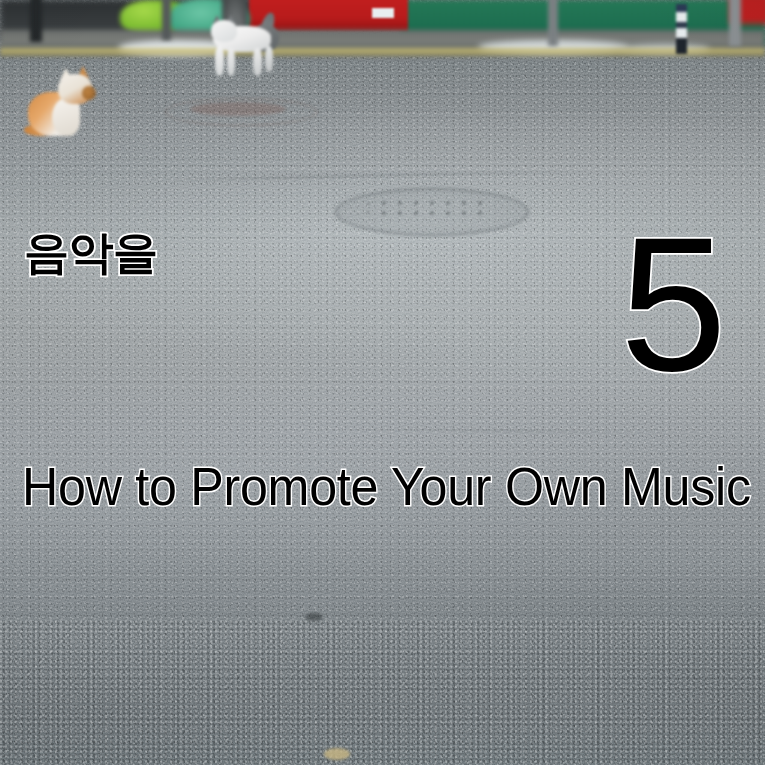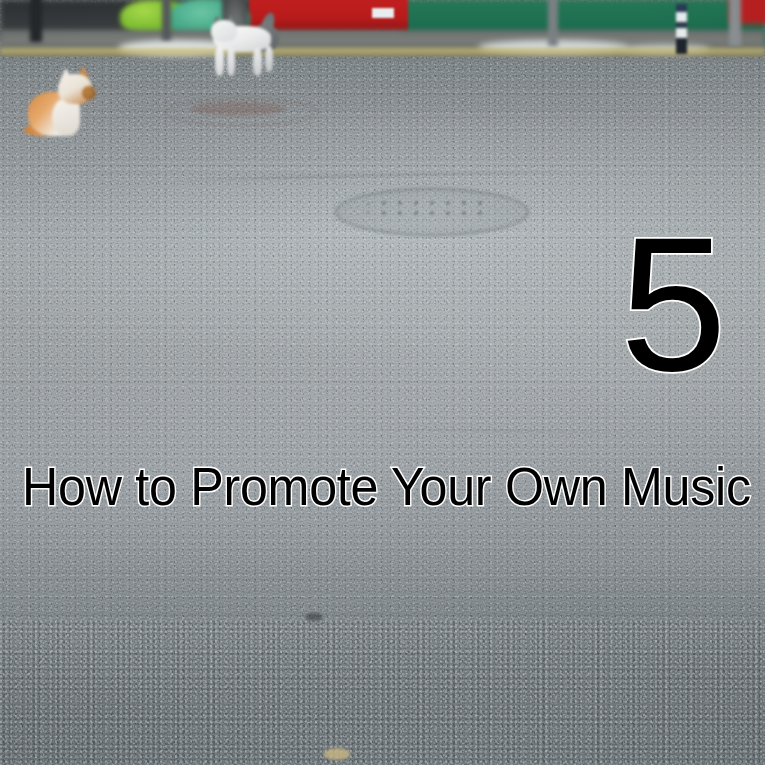--- a/index.html
+++ b/index.html
@@ -424,20 +424,21 @@
       <div class="cg-head"></div>
       <div class="cg-muzzle"></div>
     </div>
 
     <div class="soft-vignette"></div>
   </div>
 
   <div class="text-layer">
 
     <div class="korean-block">
+      <span class="kr-line">음악을</span>
     </div>
 
     <div class="english-line">How to Promote Your Own Music</div>
 
     <div class="big-number">5</div>
 
   </div>
 
 </div>
 

